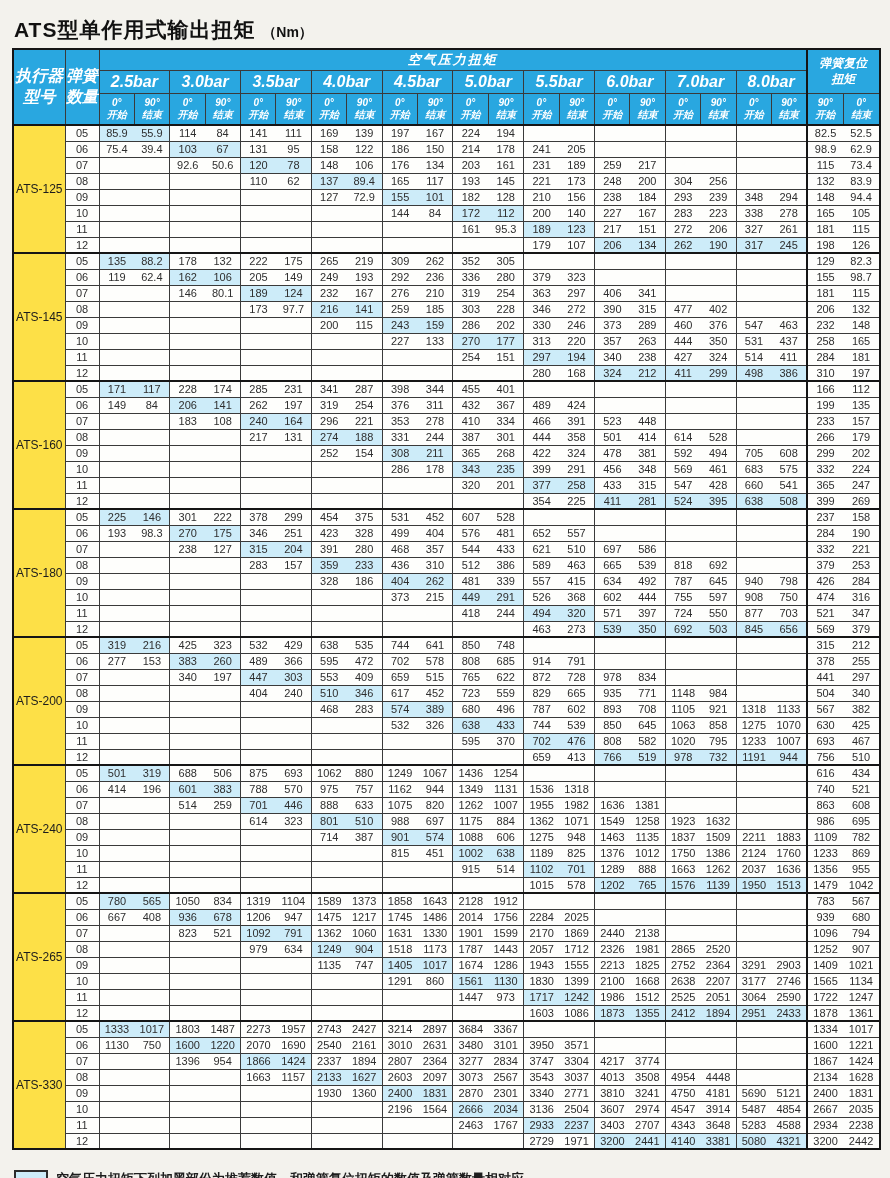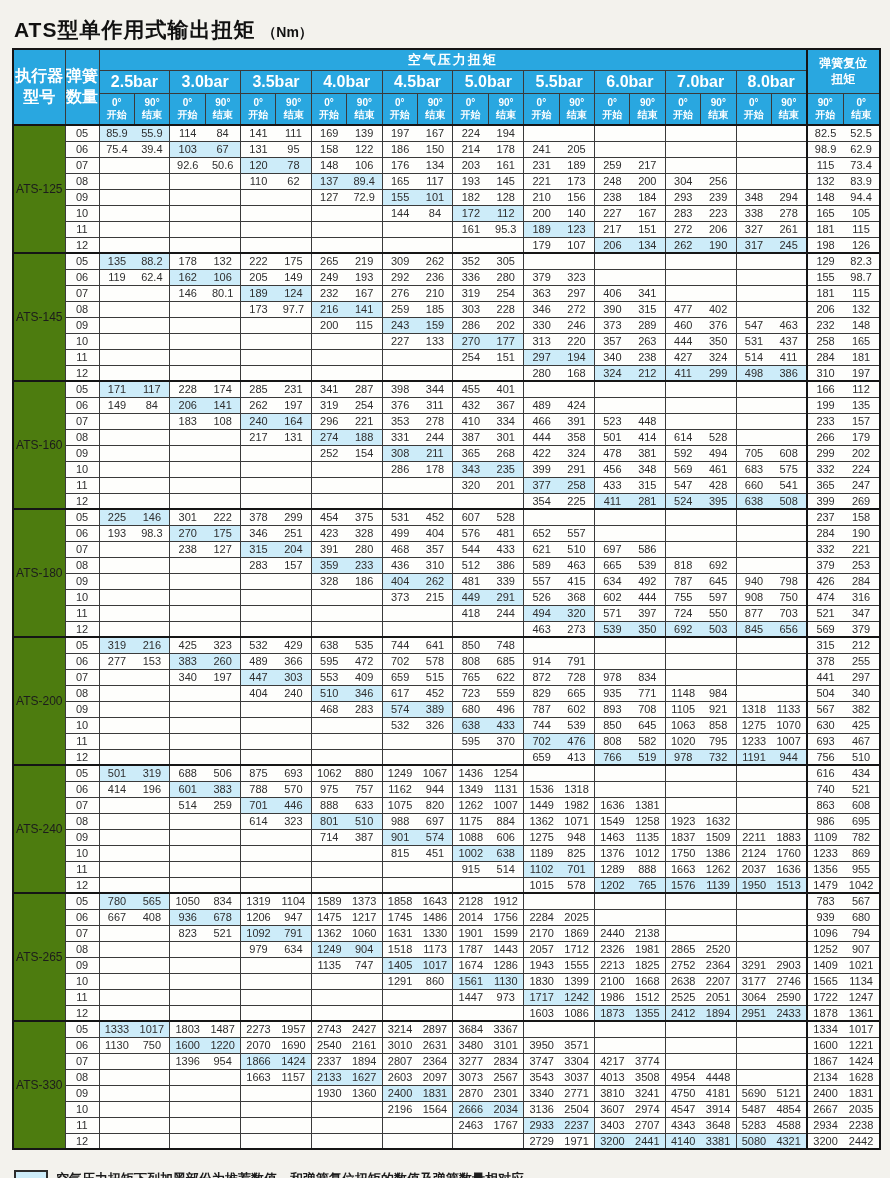--- a/index.html
+++ b/index.html
@@ -21,30 +21,30 @@
     margin-left:12px;
     background:#fdfdfb;
     border:2px solid #151515;
   }
   th,td{
     border:1px solid #3a3a3a;
     padding:0;overflow:hidden;white-space:nowrap;
     text-align:center;vertical-align:middle;
   }
   thead th{
-    background:#29a7e0;color:#fff;
+    background:#29a7e0;color:#fff;font-style:italic;
   }
   th.corner{font-size:16px;font-weight:bold;white-space:pre-line;line-height:1.3;}
   th.airlabel{font-size:13px;font-weight:bold;height:20px;letter-spacing:2px;}
   th.srlabel{font-size:12px;font-weight:bold;white-space:pre-line;line-height:1.3;border-left:2px solid #151515;}
   th.p{font-size:16px;font-weight:bold;height:22px;}
   th.sub{font-size:10px;font-weight:bold;height:30px;line-height:1.2;}
   tbody tr{height:16px;}
   tbody td{font-size:11px;color:#2e2e2e;background:#fefefc;}
-  td.model{font-size:12px;color:#1c1c1c;background:#4d7c0f;}
+  td.model{font-size:12px;color:#1c1c1c;background:#fde047;}
   td.springs{font-size:11px;}
   td.cs{border-right:none;}
   td.ce{border-left:none;}
   td.srl{border-left:2px solid #151515;}
   td.hl{background:#cdecf9;}
   tr td.sec, tr th.sec{border-top:2px solid #151515;}
   .footnote{
     margin:20px 0 0 14px;
     display:flex;align-items:center;gap:8px;
     font-size:13px;color:#1d1d1d;font-weight:bold;
@@ -1266,21 +1266,21 @@
         <td class="cs">514</td>
         <td class="ce">259</td>
         <td class="cs hl">701</td>
         <td class="ce hl">446</td>
         <td class="cs">888</td>
         <td class="ce">633</td>
         <td class="cs">1075</td>
         <td class="ce">820</td>
         <td class="cs">1262</td>
         <td class="ce">1007</td>
-        <td class="cs">1449</td>
+        <td class="cs">1955</td>
         <td class="ce">1982</td>
         <td class="cs">1636</td>
         <td class="ce">1381</td>
         <td class="cs"></td>
         <td class="ce"></td>
         <td class="cs"></td>
         <td class="ce"></td>
         <td class="cs srl">863</td>
         <td class="ce">608</td>
       </tr>

